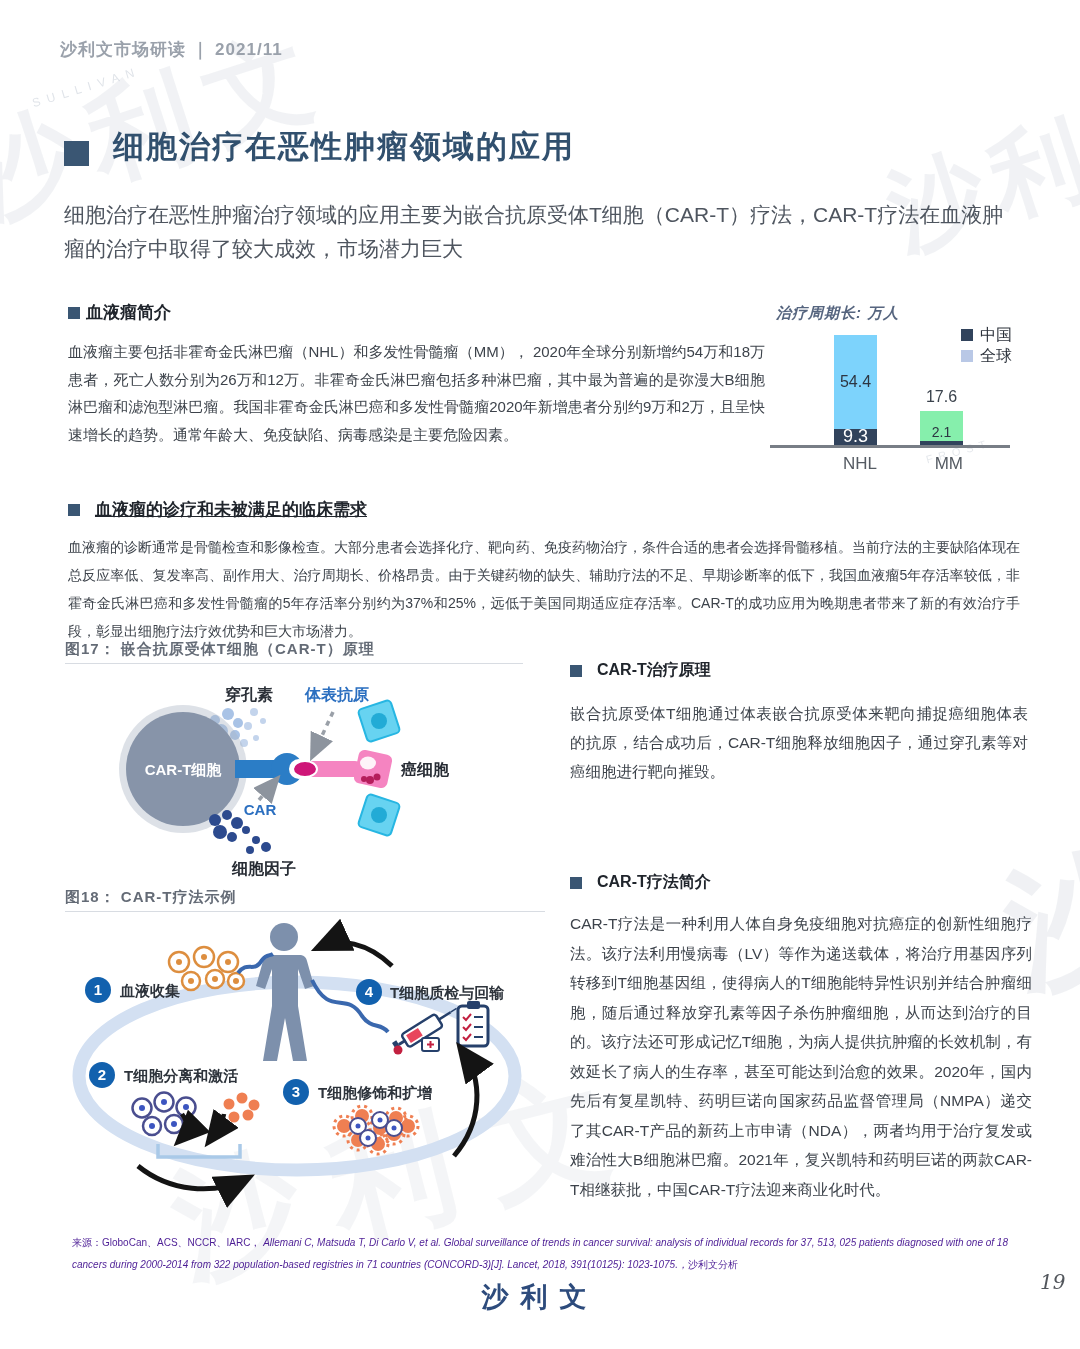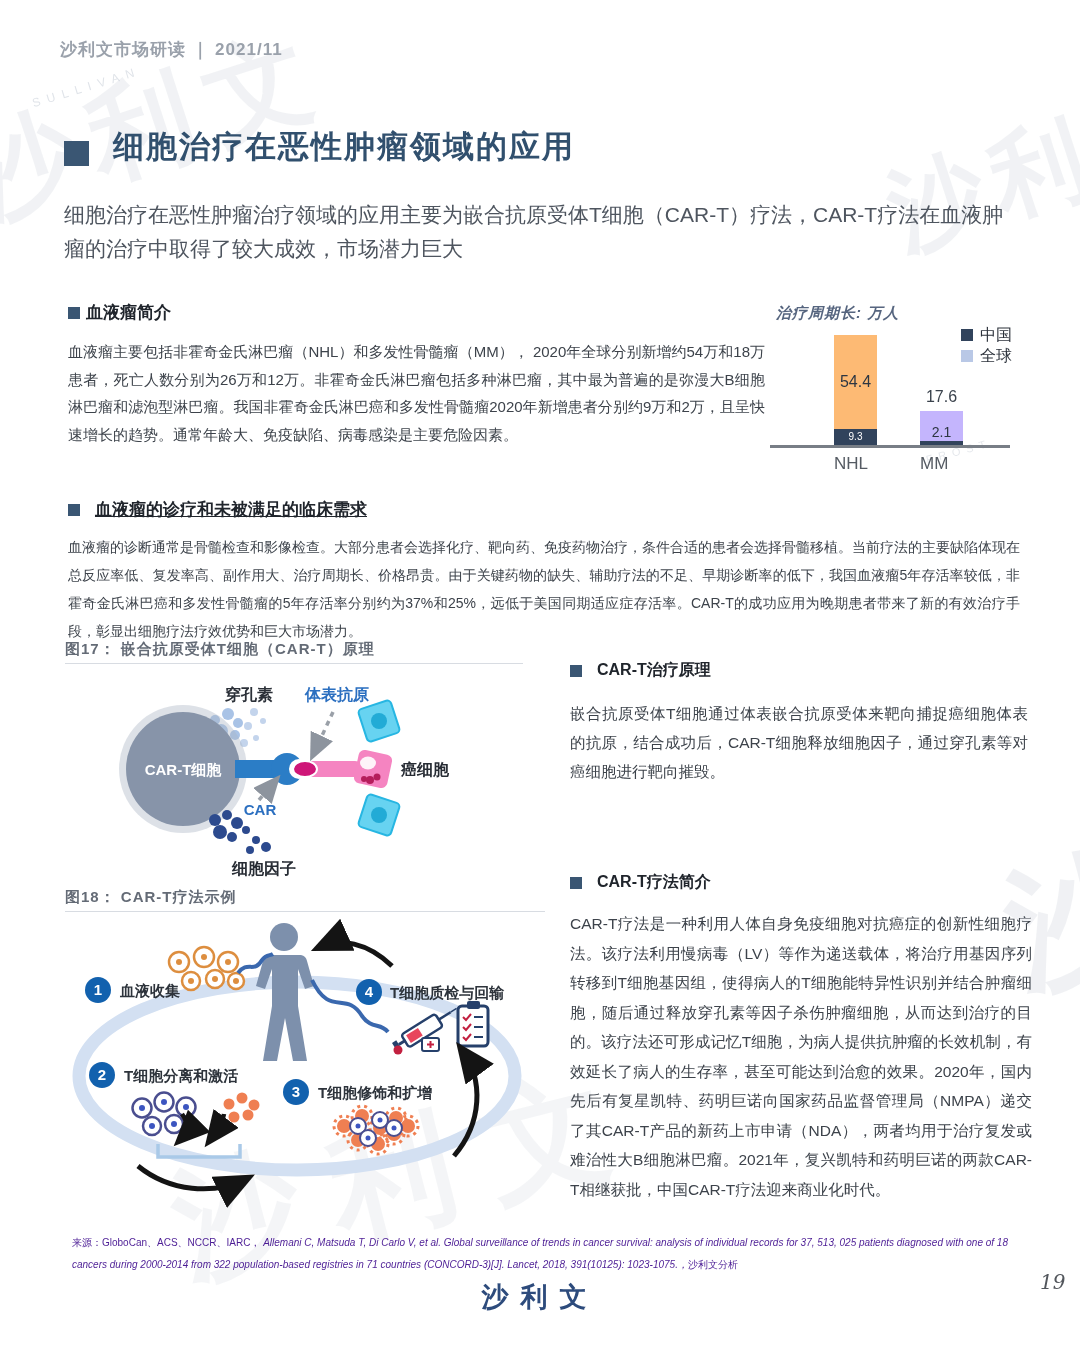--- a/index.html
+++ b/index.html
@@ -48,26 +48,26 @@
   .chart-legend{position:absolute;right:8px;top:24px;font-size:16px;color:#2c323b;}
   .legend-row{display:flex;align-items:center;gap:7px;line-height:21px;}
   .legend-swatch{width:12px;height:12px;display:inline-block;}
   .chart-plot{position:absolute;left:0;top:0;width:100%;height:145px;}
   .bar-col{position:absolute;bottom:0;width:43px;display:flex;flex-direction:column;align-items:center;}
   .bar-nhl{left:64px;}
   .bar-mm{left:150px;}
   .bar-stack{display:flex;flex-direction:column;width:43px;}
   .seg{width:43px;position:relative;display:flex;align-items:center;justify-content:center;}
   .label-global{font-size:16px;color:#2d3642;}
-  .label-china-white{font-size:10px;color:#ffffff;}
+  .label-china-white{font-size:18px;color:#ffffff;}
   .label-china-dark{position:absolute;bottom:1px;left:0;right:0;text-align:center;font-size:14px;color:#2d3642;}
   .bar-above{font-size:16px;color:#3a424c;margin-bottom:5px;}
   .chart-axis{position:absolute;left:0;top:145px;width:240px;height:3px;background:#787e86;}
   .chart-cats{position:absolute;top:154px;left:0;width:240px;font-size:17px;color:#555b63;}
-  .cat{position:absolute;width:43px;text-align:left;}
+  .cat{position:absolute;width:43px;text-align:right;}
   .cat-nhl{left:64px;}
   .cat-mm{left:150px;}
   
   #source{position:absolute;left:68px;top:1228px;width:962px;font-size:10px;line-height:22px;color:#4c1d95;margin:4px;}
   .cit{font-style:italic;}
   .footer-logo{position:absolute;left:0;right:0;top:1276px;text-align:center;}
   .logo-top{font-size:10px;letter-spacing:6px;color:#7487a3;}
   .logo-main{margin-top:3px;font-size:27px;font-weight:bold;color:#2d4b7c;letter-spacing:12px;}
   .pagenum{position:absolute;left:1040px;top:1270px;font-family:"DejaVu Serif","Liberation Serif",serif;font-style:italic;font-size:20px;color:#52565c;}
   svg text{font-family:"Liberation Sans","DejaVu Sans",sans-serif;}
@@ -94,32 +94,32 @@
     <span class="sq"></span>
     <span>血液瘤简介</span>
   </div>
   <p class="body-text" id="p-blood">血液瘤主要包括非霍奇金氏淋巴瘤（NHL）和多发性骨髓瘤（MM）， 2020年全球分别新增约54万和18万患者，死亡人数分别为26万和12万。非霍奇金氏淋巴瘤包括多种淋巴瘤，其中最为普遍的是弥漫大B细胞淋巴瘤和滤泡型淋巴瘤。我国非霍奇金氏淋巴癌和多发性骨髓瘤2020年新增患者分别约9万和2万，且呈快速增长的趋势。通常年龄大、免疫缺陷、病毒感染是主要危险因素。</p>
 
   <div class="chart">
     <div class="chart-title">治疗周期长: 万人</div>
     <div class="chart-plot">
       <div class="bar-col bar-nhl">
         <div class="bar-stack">
-          <div class="seg seg-global" style="height: 94.112px; background: #fdba74;">
+          <div class="seg seg-global" style="height: 94.112px; background: #7dd3fc;">
             <span class="label-global">54.4</span>
           </div>
           <div class="seg seg-china" style="height: 16.089px; background: rgb(49, 67, 92);">
             <span class="label-china-white">9.3</span>
           </div>
         </div>
       </div>
       <div class="bar-col bar-mm">
         <div class="bar-above">17.6</div>
         <div class="bar-stack">
-          <div class="seg seg-global" style="height: 30.448px; background: #c4b5fd;">
+          <div class="seg seg-global" style="height: 30.448px; background: #86efac;">
             <span class="label-china-dark">2.1</span>
           </div>
           <div class="seg seg-china" style="height: 4px; background: rgb(49, 67, 92);"></div>
         </div>
       </div>
     </div>
     <div class="chart-legend">
       <div class="legend-row">
         <span class="legend-swatch legend-china" style="background: rgb(49, 67, 92);"></span>
         <span>中国</span>

